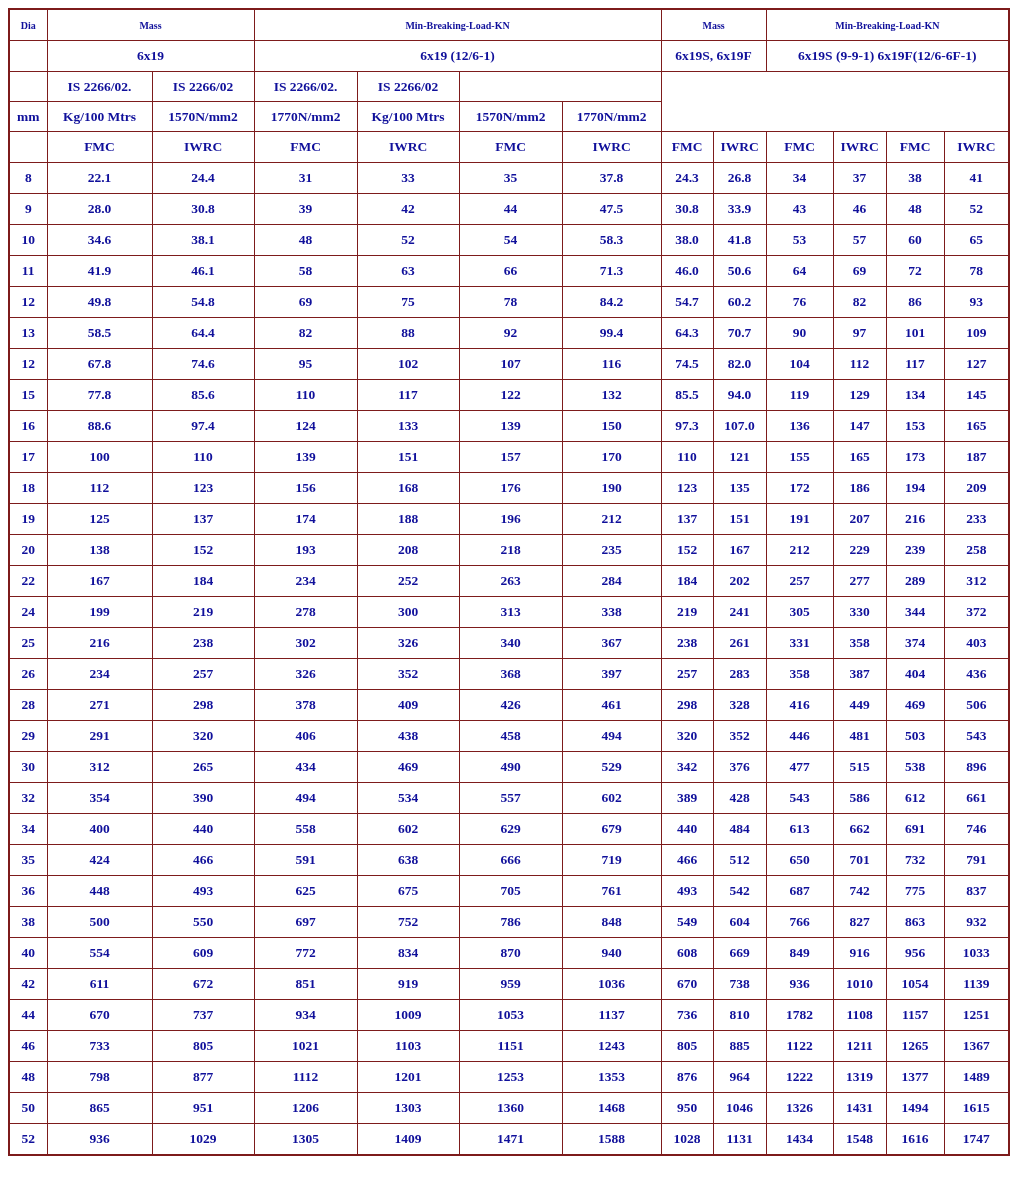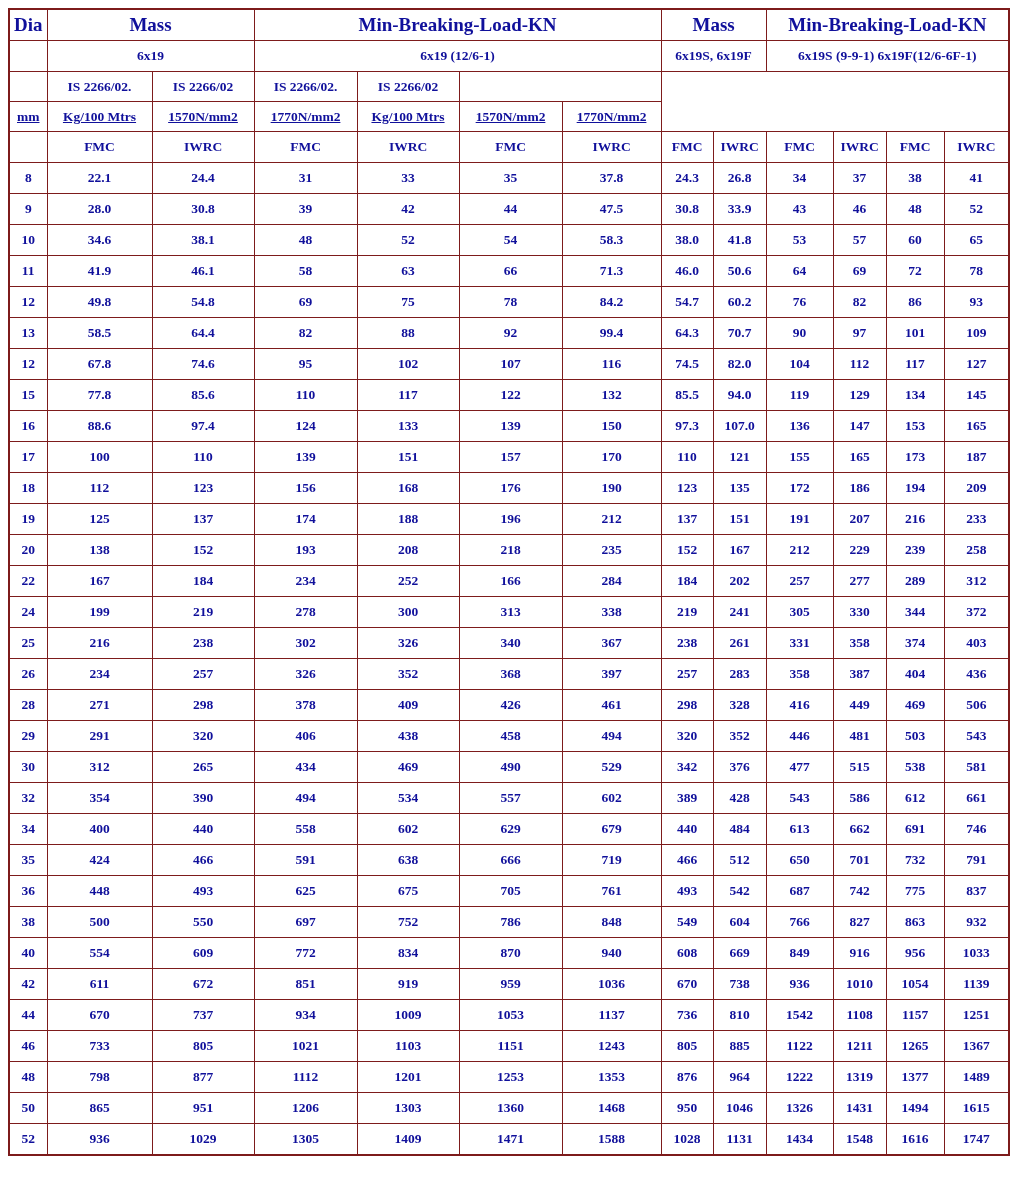--- a/index.html
+++ b/index.html
@@ -24,24 +24,24 @@
     border: 1px solid #7d1b1b;
     text-align: center;
     vertical-align: middle;
     color: #10109b;
     font-weight: bold;
     font-size: 13.5px;
     padding: 0 2px;
     overflow: hidden;
     white-space: nowrap;
   }
-  tr.hrow1 td { font-size: 19px; height: 30px; }
+  tr.hrow1 td { font-size: 10px; height: 30px; }
   tr.hrow2 td { height: 30px; }
   tr.hrow3 td { height: 29px; }
-  tr.hrow4 td { height: 29px; text-decoration: underline; }
+  tr.hrow4 td { height: 29px; }
   tr.hrow5 td { height: 30px; }
   tbody tr td { height: 30px; }
 </style>
 </head>
 <body>
 
 <div class="table-wrap">
   <table class="spec-table">
     <colgroup>
       <col style="width:38px">
@@ -302,21 +302,21 @@
           <td>229</td>
           <td>239</td>
           <td>258</td>
         </tr>
         <tr>
           <td>22</td>
           <td>167</td>
           <td>184</td>
           <td>234</td>
           <td>252</td>
-          <td>166</td>
+          <td>263</td>
           <td>284</td>
           <td>184</td>
           <td>202</td>
           <td>257</td>
           <td>277</td>
           <td>289</td>
           <td>312</td>
         </tr>
         <tr>
           <td>24</td>
@@ -399,21 +399,21 @@
           <td>265</td>
           <td>434</td>
           <td>469</td>
           <td>490</td>
           <td>529</td>
           <td>342</td>
           <td>376</td>
           <td>477</td>
           <td>515</td>
           <td>538</td>
-          <td>581</td>
+          <td>896</td>
         </tr>
         <tr>
           <td>32</td>
           <td>354</td>
           <td>390</td>
           <td>494</td>
           <td>534</td>
           <td>557</td>
           <td>602</td>
           <td>389</td>
@@ -516,21 +516,21 @@
         <tr>
           <td>44</td>
           <td>670</td>
           <td>737</td>
           <td>934</td>
           <td>1009</td>
           <td>1053</td>
           <td>1137</td>
           <td>736</td>
           <td>810</td>
-          <td>1542</td>
+          <td>1782</td>
           <td>1108</td>
           <td>1157</td>
           <td>1251</td>
         </tr>
         <tr>
           <td>46</td>
           <td>733</td>
           <td>805</td>
           <td>1021</td>
           <td>1103</td>

